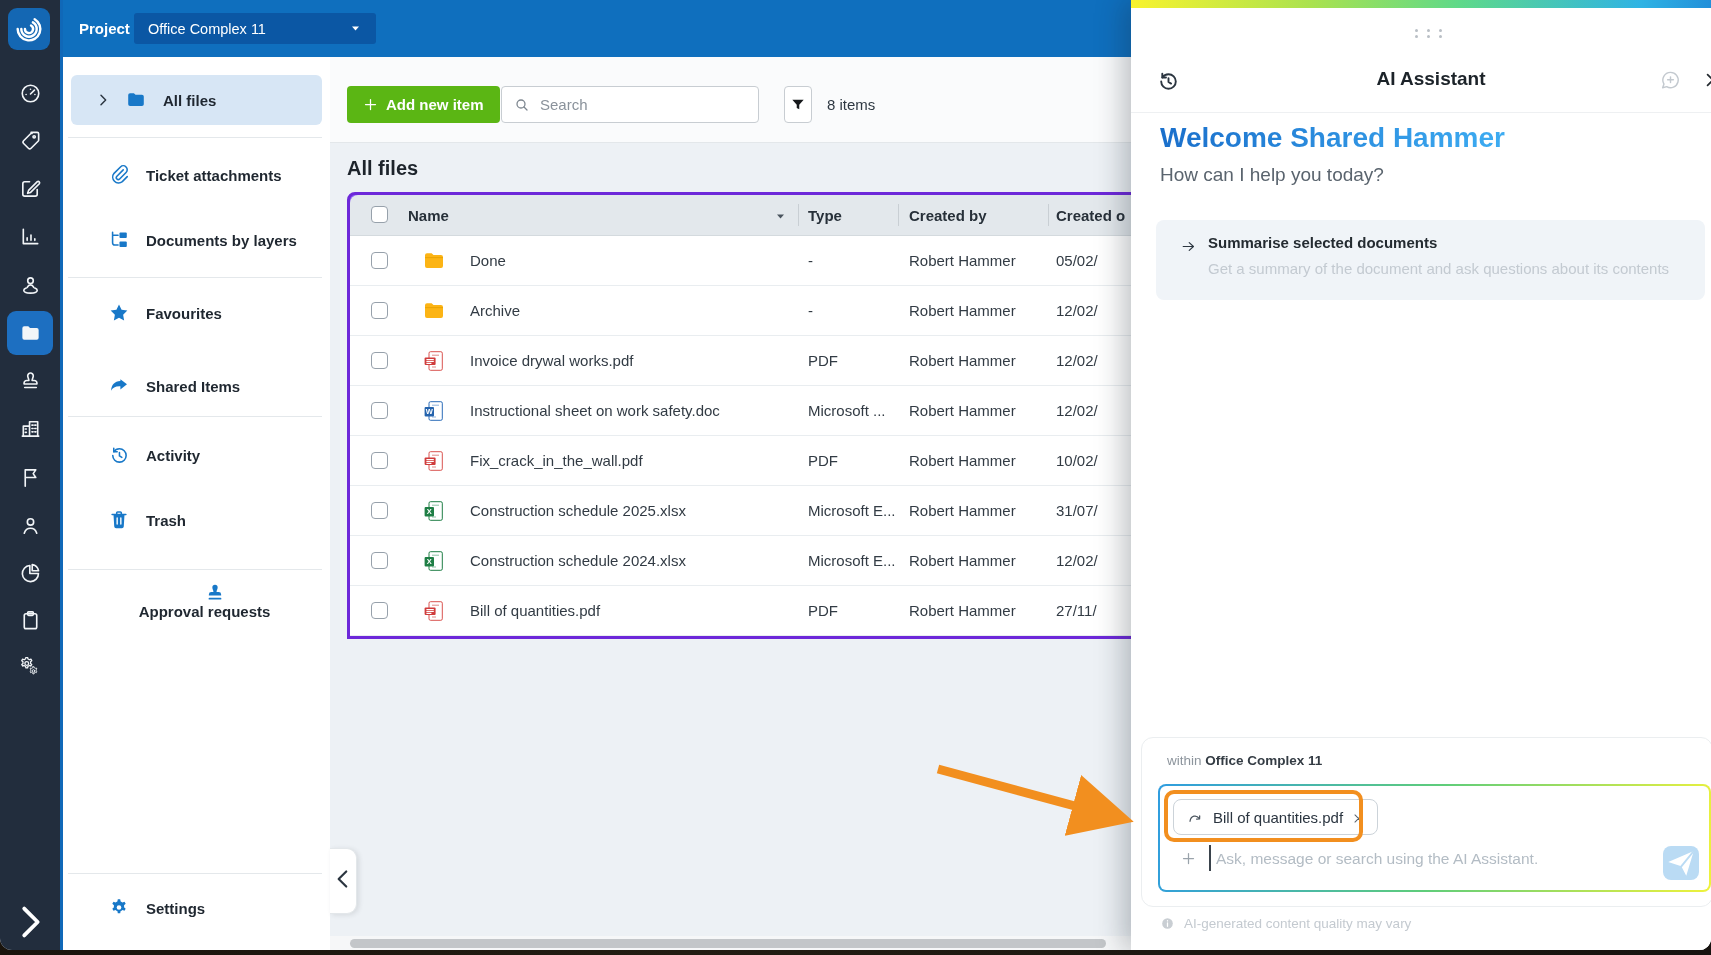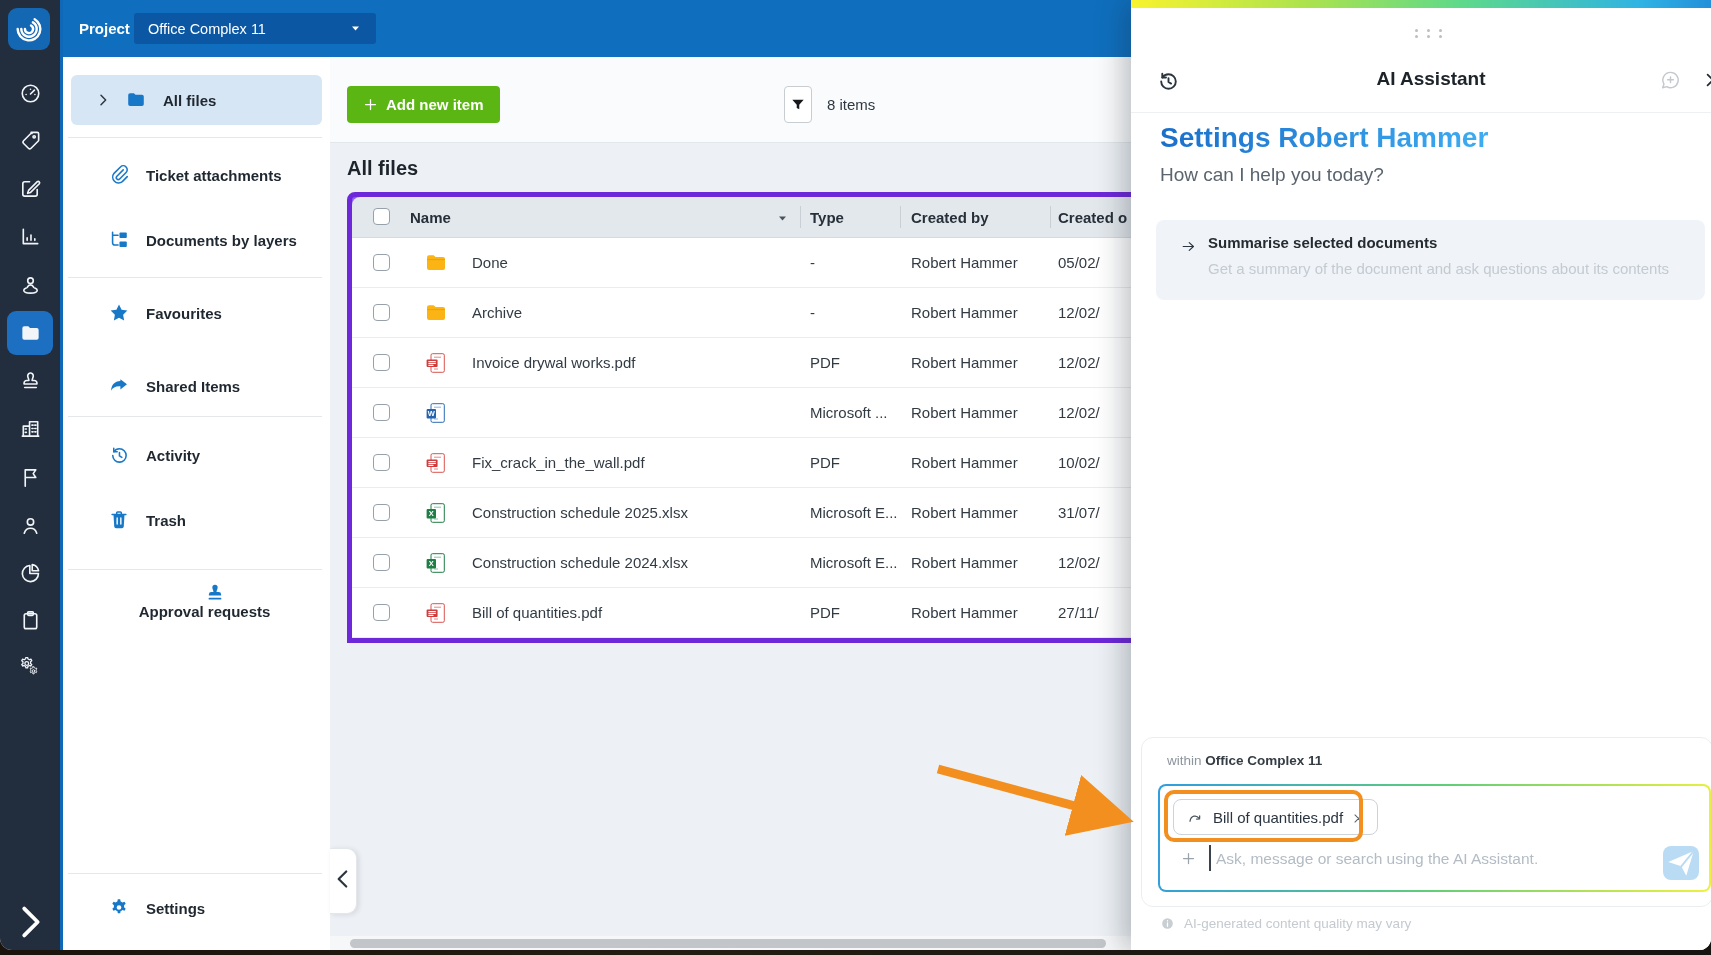--- a/index.html
+++ b/index.html
@@ -48,21 +48,21 @@
   #search-box{left:171px;top:29px;width:258px;height:37px;background:#fff;border:1px solid #c8cdd2;border-radius:4px;box-sizing:border-box;display:flex;align-items:center;}
   #search-box .mag{width:16px;height:16px;color:#7d868f;margin-left:12px;}
   #search-input{border:none;outline:none;background:transparent;margin-left:8px;font-size:15px;color:#2e3842;width:200px;font-family:"Liberation Sans",sans-serif;}
   #search-input::placeholder{color:#8a929b;}
   #filter-btn{left:454px;top:29px;width:28px;height:37px;background:#fff;border:1px solid #c8cdd2;border-radius:4px;box-sizing:border-box;display:flex;align-items:center;justify-content:center;color:#16181b;cursor:pointer;}
   #filter-btn svg{width:16px;height:16px;}
   #items-count{left:497px;top:29px;height:37px;display:flex;align-items:center;font-size:15px;color:#2e3842;}
   #page-title{left:17px;top:100px;font-size:20px;font-weight:bold;color:#1d242b;}
 
   
-  #table{left:17px;top:135px;width:1313px;border:5px solid #6d28d9;border-radius:8px 8px 0 0;background:#8b5cf6;text-align:right;}
+  #table{left:17px;top:135px;width:1313px;border:3px solid #6d28d9;border-radius:8px 8px 0 0;background:#8b5cf6;text-align:right;}
   #thead{position:relative;height:40px;background:#e3e8ec;border-radius:8px 8px 0 0;border-bottom:1px solid #d4dade;}
   .th{position:absolute;top:0;height:40px;display:flex;align-items:center;font-size:15px;font-weight:bold;color:#273039;}
   .col-div{position:absolute;top:9px;width:1px;height:22px;background:#c9cfd4;}
   .trow{position:relative;height:49px;border-bottom:1px solid #e9edf0;background:#fff;cursor:pointer;}
   .cell{position:absolute;top:0;height:49px;display:flex;align-items:center;font-size:15px;color:#323b44;}
   .cb{position:absolute;width:17px;height:17px;border:1.5px solid #97a1ab;border-radius:4px;background:#fff;box-sizing:border-box;}
   .fic{position:absolute;left:74px;top:0;height:49px;display:flex;align-items:center;}
   .sort-caret{position:absolute;width:13px;height:13px;color:#4a545e;top:14px;}
 
   
@@ -357,20 +357,27 @@
   <div id="main" class="abs">
     <div id="toolbar" class="abs">
       <div id="add-btn" class="abs">
         <span style="width:15px;height:15px;display:flex">
             <svg viewBox="0 0 24 24" fill="none" stroke="currentColor" stroke-width="1.7" stroke-linecap="round" stroke-linejoin="round" style="width:100%;height:100%;stroke-width:2">
               <path d="M12 4v16M4 12h16"></path>
             </svg>
           </span>
         <span>Add new item</span>
       </div>
+      <div id="search-box" class="abs">
+        <span class="mag"><svg viewBox="0 0 24 24" fill="none" stroke="currentColor" stroke-width="1.7" stroke-linecap="round" stroke-linejoin="round" style="width:100%;height:100%;stroke-width:1.9">
+              <circle cx="10.5" cy="10.5" r="6"></circle>
+              <path d="M15 15l4.5 4.5"></path>
+            </svg></span>
+        <input id="search-input" type="text" placeholder="Search" style="">
+      </div>
       <div id="filter-btn" class="abs">
         <span style="width:16px;height:16px;display:flex">
             <svg viewBox="0 0 24 24" fill="none" stroke="currentColor" stroke-width="1.7" stroke-linecap="round" stroke-linejoin="round" style="width:100%;height:100%;">
               <path d="M3.5 4h17l-6.6 7.6v6.9l-3.8-1.9v-5z" fill="currentColor" stroke="none"></path>
             </svg>
           </span>
       </div>
       <div id="items-count" class="abs">8 items</div>
     </div>
 
@@ -435,20 +442,21 @@
           <div class="trow">
             <span class="cb" style="left:21px;top:16px"></span>
             <span class="fic">
               <svg width="19" height="20" viewBox="0 0 19 20">
                 <rect x="5" y="0.7" width="13.3" height="18.6" rx="1.5" fill="#fff" stroke="#2b6cb8"></rect>
                 <path d="M8 4.2h7M8 16h4" stroke="#8fb3dc" stroke-width="1"></path>
                 <rect x="0.6" y="6" width="9.4" height="9.4" rx="1" fill="#2463ad"></rect>
                 <text x="5.3" y="13.2" text-anchor="middle" font-family="Liberation Sans, sans-serif" font-size="7.5" font-weight="bold" fill="#fff">W</text>
               </svg>
             </span>
+            <div class="cell" style="left:120px">Instructional sheet on work safety.doc</div>
             <div class="cell" style="left:458px">Microsoft ...</div>
             <div class="cell" style="left:559px">Robert Hammer</div>
             <div class="cell" style="left:706px">12/02/</div>
           </div>
           <div class="trow">
             <span class="cb" style="left:21px;top:16px"></span>
             <span class="fic">
               <svg width="19" height="20" viewBox="0 0 19 20">
                 <rect x="5" y="0.7" width="13.3" height="18.6" rx="1.5" fill="#fff" stroke="#d9534f"></rect>
                 <path d="M8 4.2h7M8 16h4" stroke="#e08a87" stroke-width="1"></path>
@@ -538,21 +546,21 @@
     <div id="ai-title" class="abs">AI Assistant</div>
     <span id="ai-feedback" class="abs"><svg viewBox="0 0 24 24" fill="none" stroke="currentColor" stroke-width="1.7" stroke-linecap="round" stroke-linejoin="round" style="width:100%;height:100%;stroke-width:1.5">
           <path d="M12 3.5a8 8 0 00-6.8 12.2L3.8 19.6l4.2-1.2A8 8 0 1012 3.5z"></path>
           <path d="M12 8.2v6M9 11.2h6"></path>
         </svg></span>
     <span id="ai-close" class="abs"><svg viewBox="0 0 24 24" fill="none" stroke="currentColor" stroke-width="1.7" stroke-linecap="round" stroke-linejoin="round" style="width:100%;height:100%;stroke-width:2">
           <path d="M5.5 5.5l13 13M18.5 5.5l-13 13"></path>
         </svg></span>
     <div id="ai-divider" class="abs"></div>
 
-    <div id="ai-welcome" class="abs">Settings Robert Hammer</div>
+    <div id="ai-welcome" class="abs">Welcome Shared Hammer</div>
     <div id="ai-subtitle" class="abs">How can I help you today?</div>
 
     <div id="ai-suggestion" class="abs">
       <span class="sug-arrow"><svg viewBox="0 0 24 24" fill="none" stroke="currentColor" stroke-width="1.7" stroke-linecap="round" stroke-linejoin="round" style="width:100%;height:100%;stroke-width:1.6">
             <path d="M4.5 12h14M13 6.5l6 5.5-6 5.5"></path>
           </svg></span>
       <div id="ai-sug-title">Summarise selected documents</div>
       <div id="ai-sug-desc">Get a summary of the document and ask questions about its contents</div>
     </div>
 

